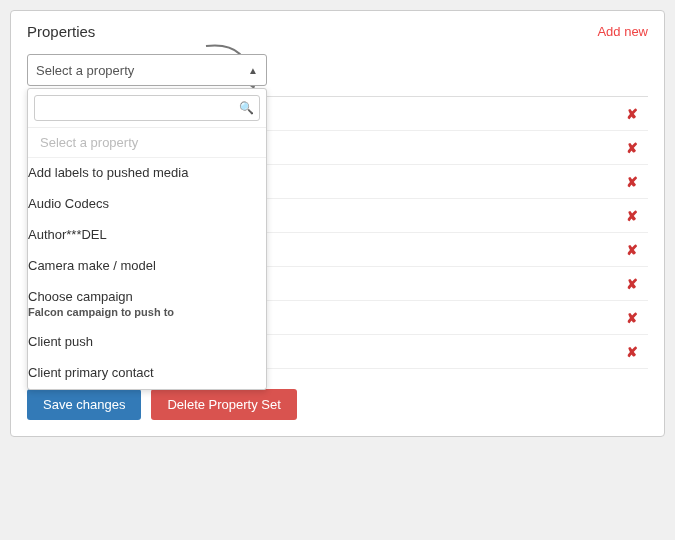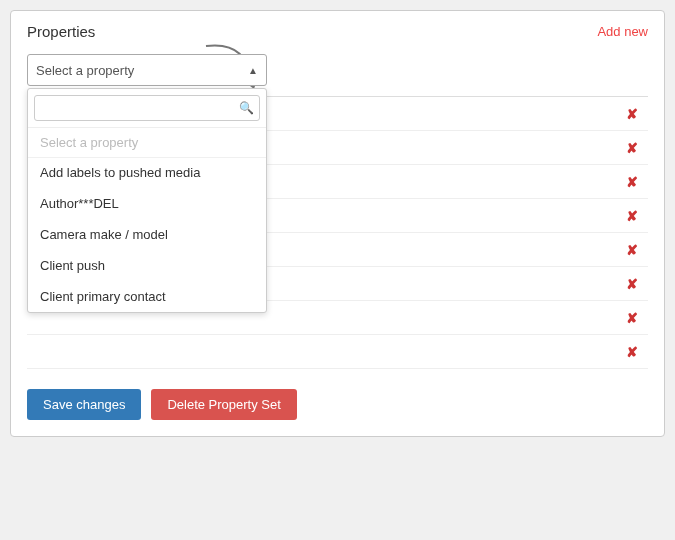--- a/index.html
+++ b/index.html
@@ -131,21 +131,21 @@
       font-size: 12px;
       pointer-events: none;
     }
     .dropdown-placeholder {
       padding: 7px 12px;
       color: #bbb;
       font-size: 13px;
       border-bottom: 1px solid #f0f0f0;
     }
     .dropdown-item {
-      padding: 7px 12px;
+      padding: 7px 0;
       cursor: pointer;
       font-size: 13px;
       color: #333;
       line-height: 1.3;
     }
     .dropdown-item .sub-text {
       font-size: 11px;
       font-weight: bold;
       color: #555;
       display: block;
@@ -235,24 +235,31 @@
           <div class="search-icon-wrapper">
             <input type="text" style="">
             <span class="search-icon">🔍</span>
           </div>
         </div>
         <div class="dropdown-placeholder">Select a property</div>
         <div class="dropdown-item">
           <span>Add labels to pushed media</span>
         </div>
         <div class="dropdown-item">
+          <span>Audio Codecs</span>
+        </div>
+        <div class="dropdown-item">
           <span>Author***DEL</span>
         </div>
         <div class="dropdown-item">
           <span>Camera make / model</span>
+        </div>
+        <div class="dropdown-item">
+          <span>Choose campaign</span>
+          <span class="sub-text">Falcon campaign to push to</span>
         </div>
         <div class="dropdown-item">
           <span>Client push</span>
         </div>
         <div class="dropdown-item">
           <span>Client primary contact</span>
         </div>
       </div>
     </div>
   </div>

